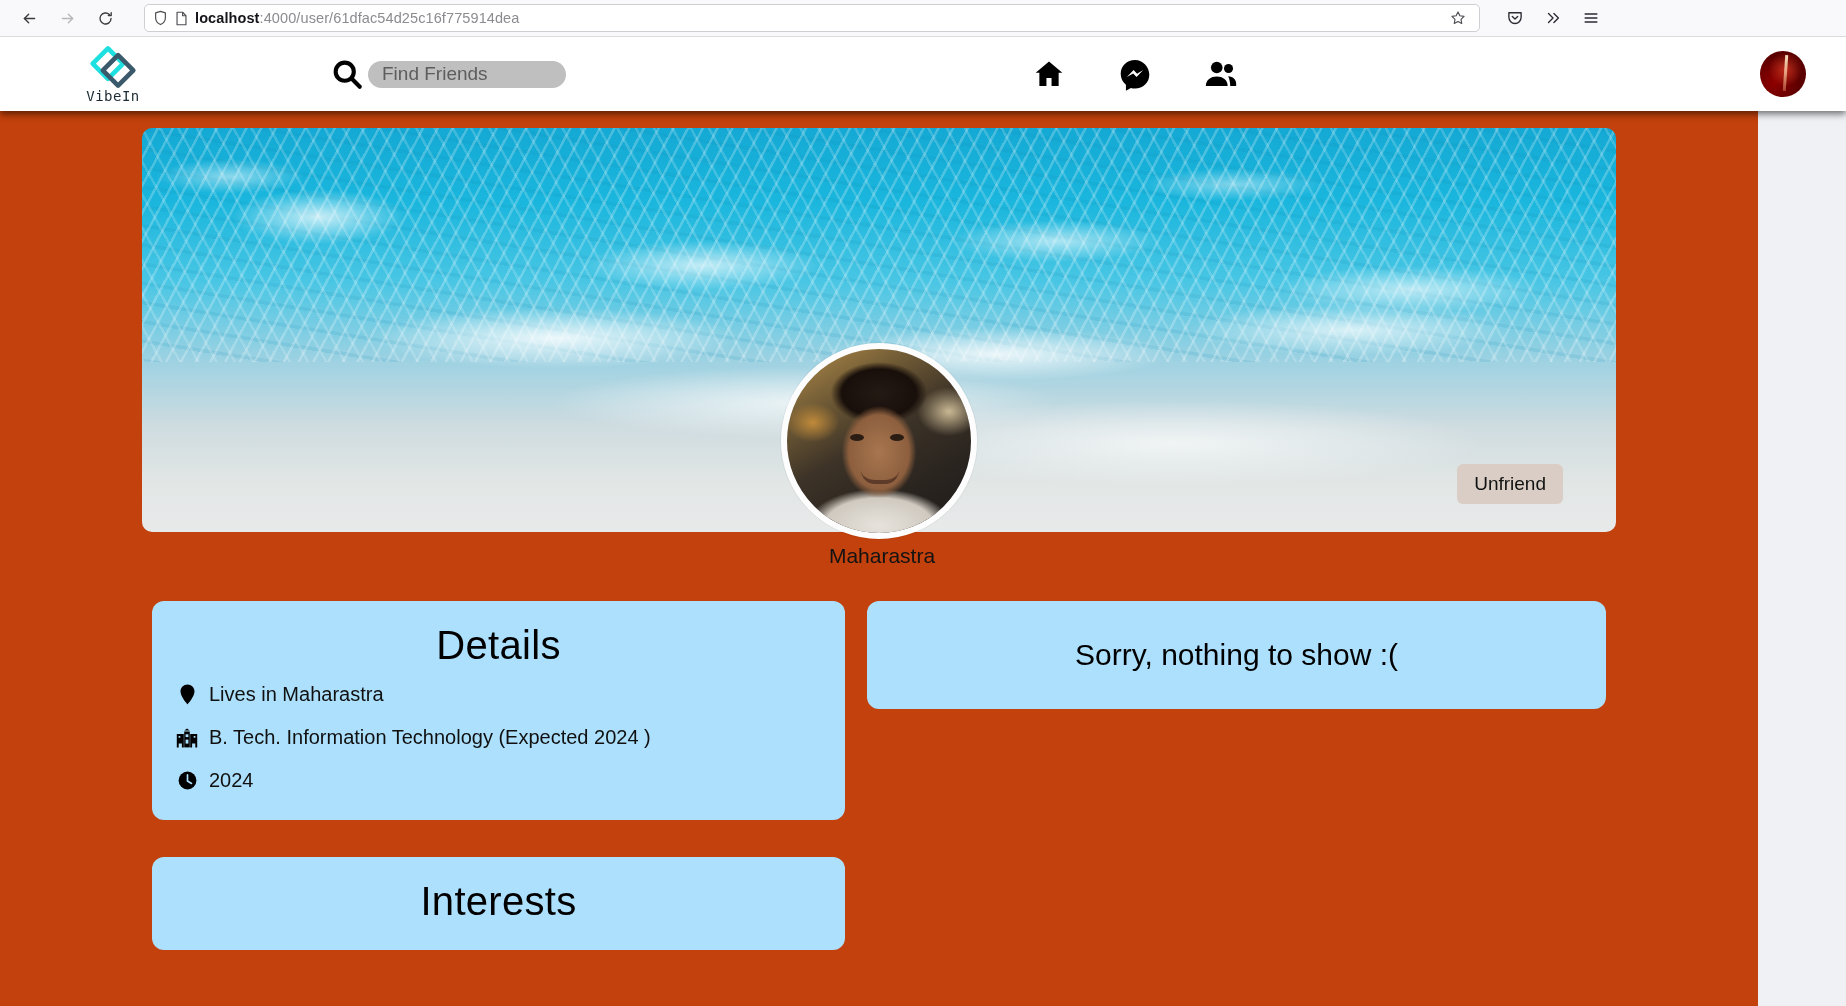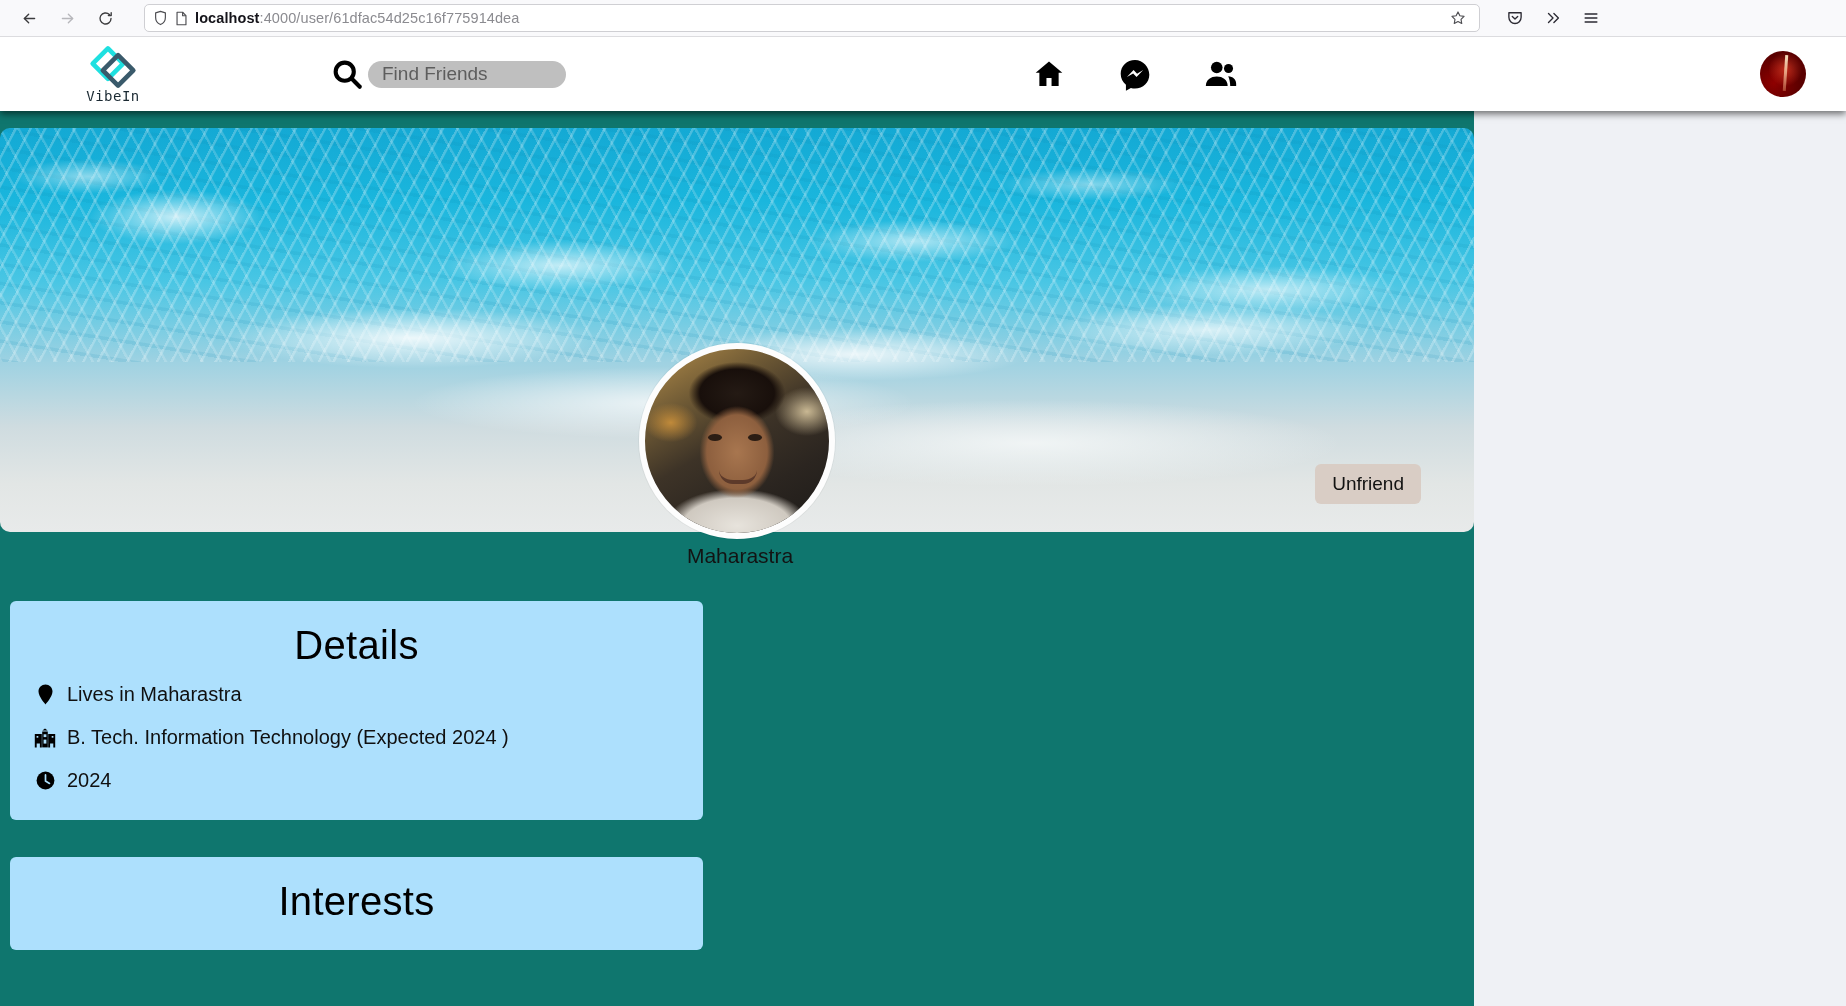--- a/index.html
+++ b/index.html
@@ -137,24 +137,24 @@
     content: "";
     position: absolute;
     left: 52%; top: 8%;
     width: 3px; height: 78%;
     background: linear-gradient(to bottom, rgba(255,235,200,0.95), rgba(255,170,120,0.4));
     transform: rotate(4deg);
   }
 
   
   .page {
-    width: 1474px;
+    width: 1758px;
     height: 895px;
     overflow: hidden;
-    background: #0f766e;
+    background: #c2410c;
     position: relative;
   }
 
   .cover-block {
     width: 1474px;
     margin: 17px auto 0;
     position: relative;
   }
   .cover {
     width: 100%;
@@ -260,21 +260,21 @@
     align-items: flex-start;
     gap: 22px;
     width: 1454px;
     margin: 33px auto 0;
   }
   .col-left { width: 693px; flex: 0 0 auto; }
   .col-right { width: 739px; flex: 0 0 auto; }
 
   .card {
     background: #ade0fd;
-    border-radius: 6px;
+    border-radius: 12px;
   }
 
   .card-details { padding: 22px 0 28px; }
   .card-title {
     text-align: center;
     font-size: 40px;
     font-weight: 400;
     color: #000;
     letter-spacing: 0.3px;
   }
@@ -485,15 +485,20 @@
       <section class="card card-interests">
         <h2 class="card-title">Interests</h2>
         <div class="interest-grid">
           
           
         </div>
       </section>
 
     </div>
 
+    <div class="col-right">
+      <section class="card card-empty">
+        <span>Sorry, nothing to show :(</span>
+      </section>
+    </div>
 
   </div>
 </main>
 
 </body></html>

